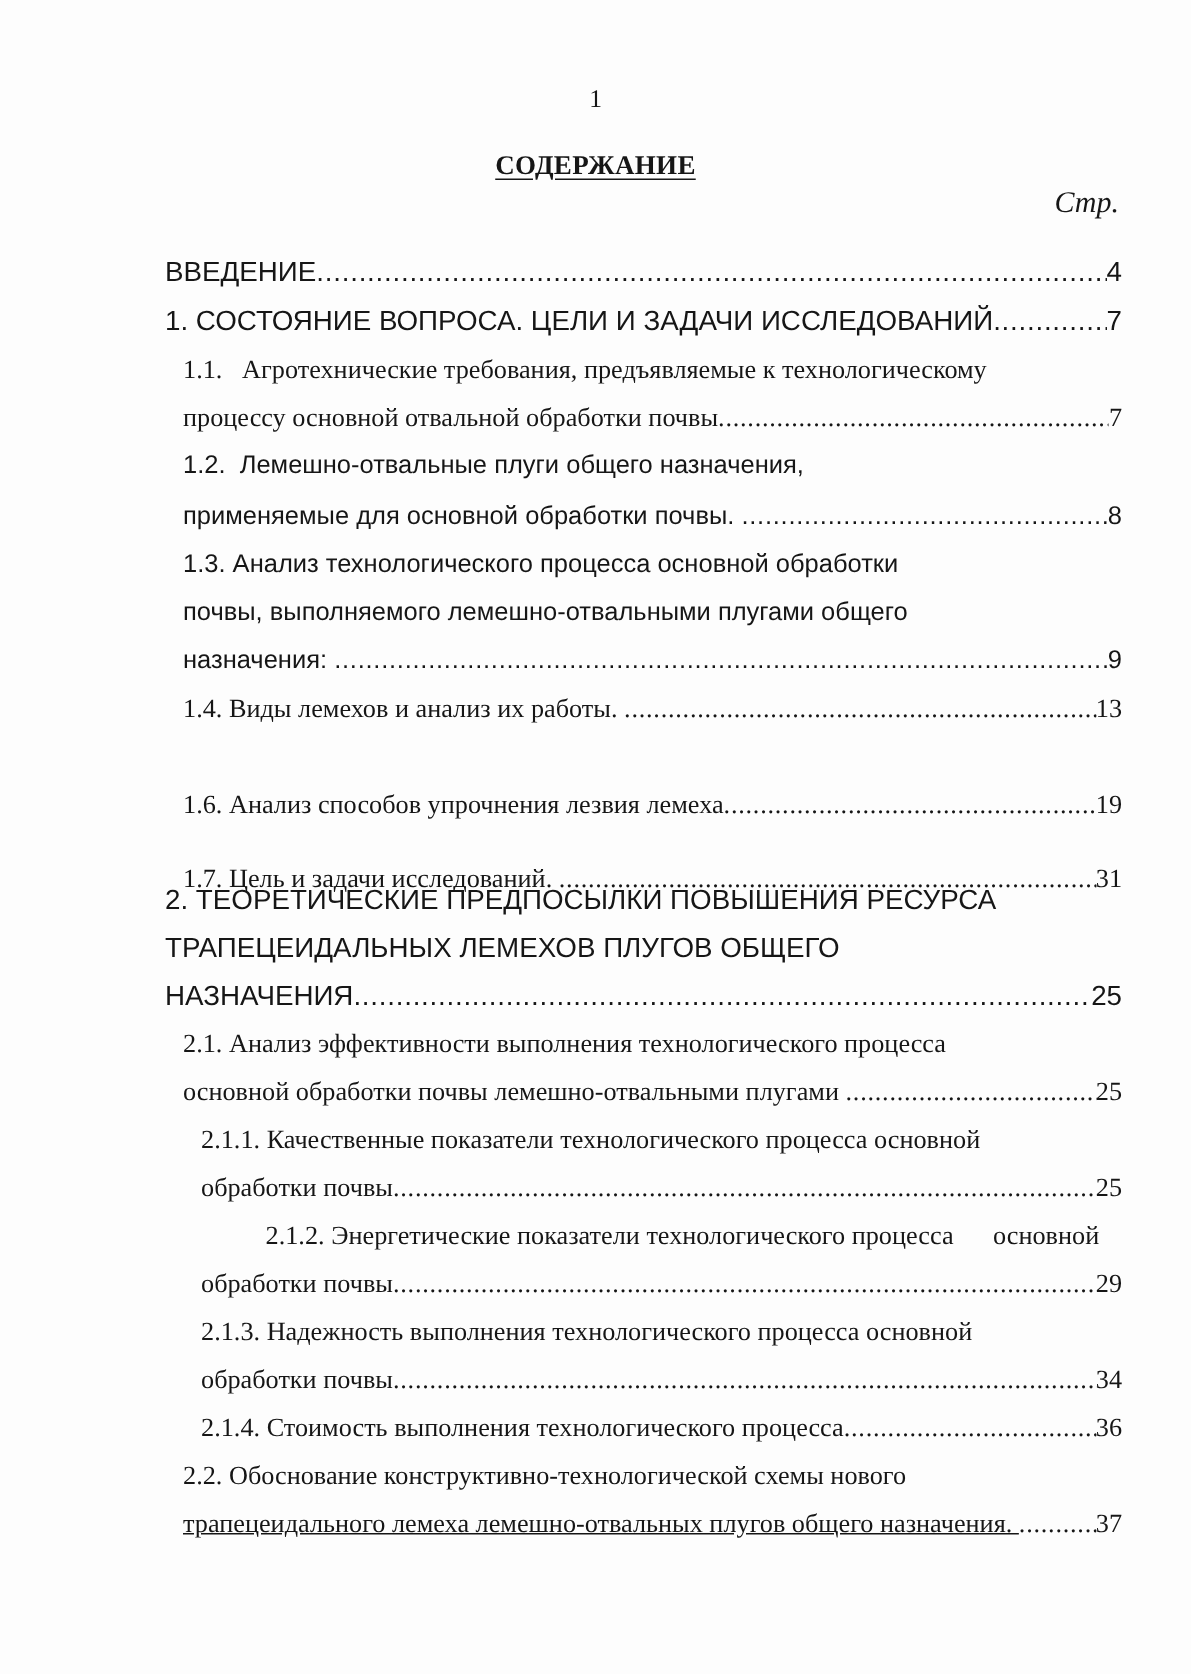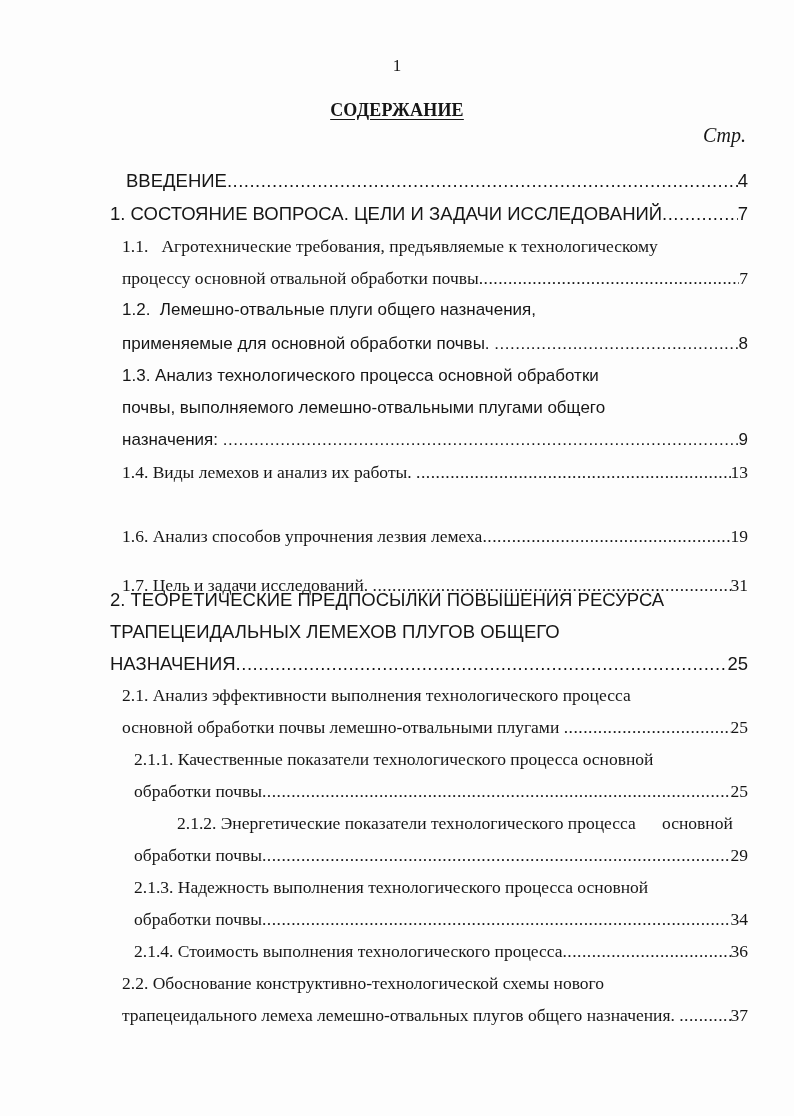--- a/index.html
+++ b/index.html
@@ -23,21 +23,21 @@
   .r { right: 46px; }
 </style>
 </head>
 <body>
 
 <div class="page">
   <div class="pnum">1</div>
   <div class="title">СОДЕРЖАНИЕ</div>
   <div class="str">Стр.</div>
 
-  <div class="line sans r" style="left:126px; top:170px;">
+  <div class="line sans r" style="left:110px; top:170px;">
     <span class="t">ВВЕДЕНИЕ</span>
     <span class="dots"></span>
     <span class="p">4</span>
   </div>
 
   <div class="line sans r" style="left:110px; top:203px;">
     <span class="t">1. СОСТОЯНИЕ ВОПРОСА. ЦЕЛИ И ЗАДАЧИ  ИССЛЕДОВАНИЙ</span>
     <span class="dots"></span>
     <span class="p">7</span>
   </div>
@@ -142,17 +142,17 @@
   <div class="line serif r" style="left:134px; top:941px;">
     <span class="t">2.1.4. Стоимость выполнения технологического процесса</span>
     <span class="dots"></span>
     <span class="p">36</span>
   </div>
 
   <div class="line serif" style="left:122px; top:973px;">
     <span class="t">2.2. Обоснование конструктивно-технологической схемы нового</span>
   </div>
   <div class="line serif r" style="left:122px; top:1005px;">
-    <span class="t" style="white-space:pre;">трапецеидального лемеха лемешно-отвальных плугов общего назначения. </span>
+    <span class="t" style="white-space:pre;text-decoration:underline;">трапецеидального лемеха лемешно-отвальных плугов общего назначения. </span>
     <span class="dots"></span>
     <span class="p">37</span>
   </div>
 </div>
 
 </body></html>

